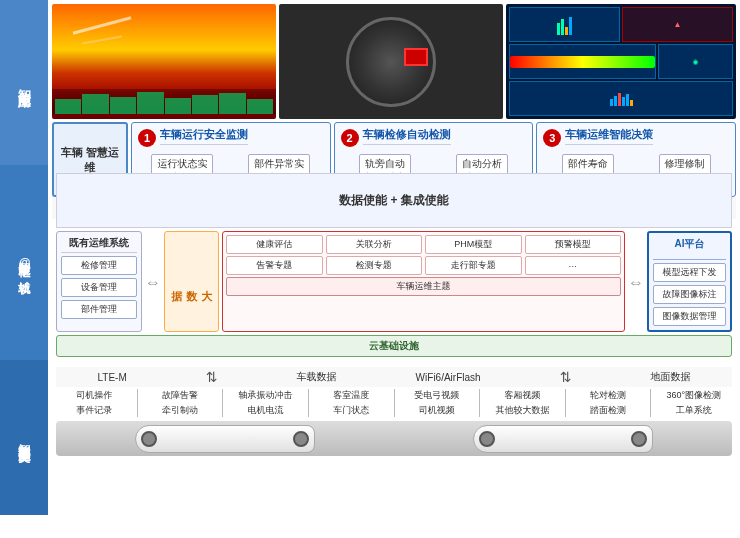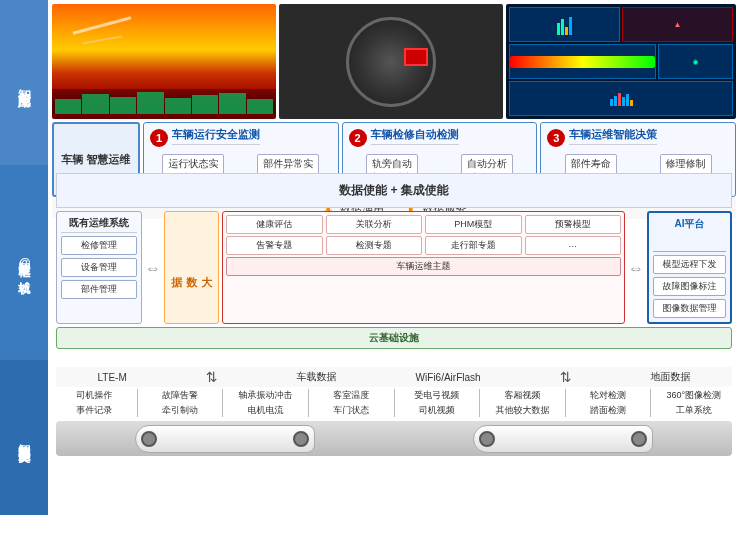--- a/index.html
+++ b/index.html
@@ -155,21 +155,21 @@
     }
     .cat-main {
       background: #e8f0fb;
       border: 2px solid #4a86c8;
       border-radius: 3px;
       display: flex;
       flex-direction: column;
       align-items: center;
       justify-content: center;
       padding: 4px;
-      width: 88px;
+      width: 76px;
       flex-shrink: 0;
     }
     .cat-main-title {
       font-size: 11px;
       font-weight: bold;
       color: #333;
       text-align: center;
     }
     .cat-section {
       flex: 1;
@@ -242,21 +242,21 @@
       flex-direction: column;
       gap: 3px;
       padding: 4px;
     }
     .s2-title {
       text-align: center;
       font-size: 12px;
       font-weight: bold;
       color: #333;
       background: #f0f4ff;
-      padding: 8px;
+      padding: 18px;
       border: 1px solid #ccd;
     }
     .s2-main-row {
       display: flex;
       gap: 3px;
       align-items: stretch;
     }
     .s2-existing {
       width: 86px;
       border: 1px solid #aac;
@@ -353,21 +353,21 @@
       padding: 4px;
       gap: 3px;
       flex-shrink: 0;
     }
     .s2-ai-title {
       font-size: 10px;
       font-weight: bold;
       color: #1a5faa;
       text-align: center;
       border-bottom: 1px solid #99aadd;
-      padding-bottom: 20px;
+      padding-bottom: 8px;
     }
     .s2-ai-item {
       background: white;
       border: 1px solid #99aacc;
       border-radius: 2px;
       font-size: 9px;
       text-align: center;
       padding: 2px;
       color: #333;
     }

